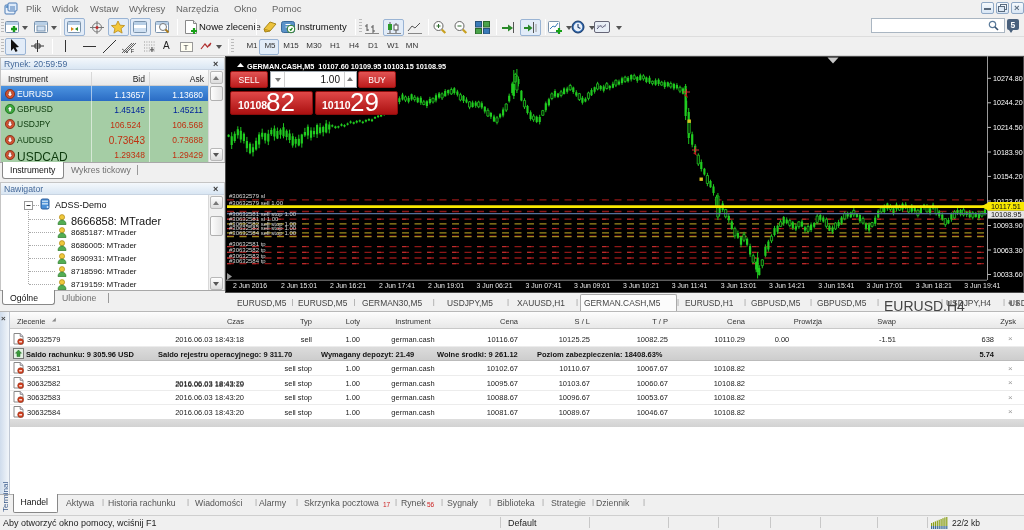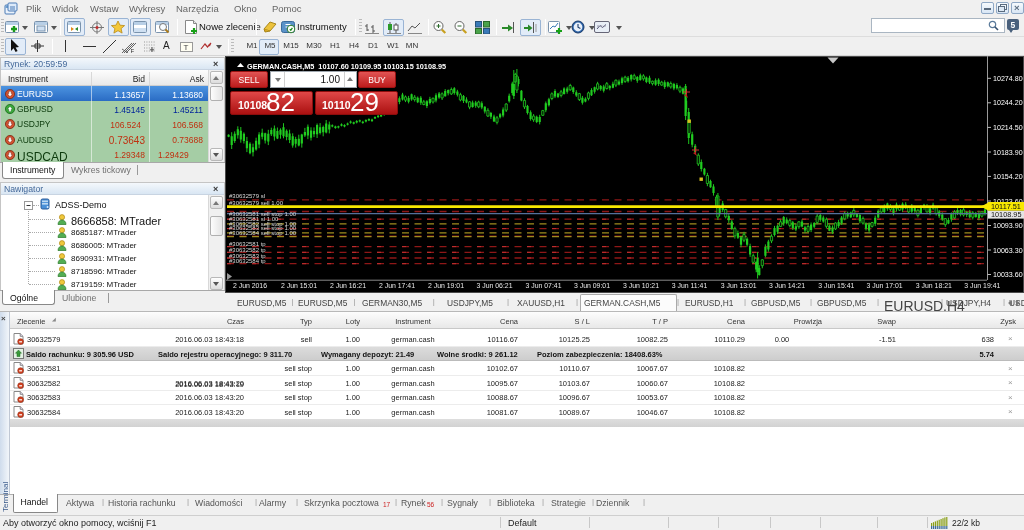--- a/index.html
+++ b/index.html
@@ -252,21 +252,21 @@
   </svg>
 <span class="ab" style="left:17px;top:134.6px;white-space:nowrap;font-size:8.5px;color:#0c3a0c">AUDUSD</span>
 <span class="ab" style="left:100px;top:135.1px;white-space:nowrap;font-size:10px;color:#c03010;width:45px;text-align:right">0.73643</span>
 <span class="ab" style="left:158px;top:135.1px;white-space:nowrap;font-size:8.5px;color:#c03010;width:45px;text-align:right">0.73688</span>
 <svg style="left:5px;top:149.79999999999998px" width="10" height="10">
     <circle cx="5" cy="5" r="4.6" fill="#d4502e" stroke="#7a2814" stroke-width="0.8"></circle>
     <path d="M5 7.8L2.2 4.6h1.6V2.2h2.4v2.4h1.6z" fill="#fff" stroke="#7a2814" stroke-width="0.5"></path>
   </svg>
 <span class="ab" style="left:17px;top:149.79999999999998px;white-space:nowrap;font-size:12px;color:#0c3a0c">USDCAD</span>
 <span class="ab" style="left:100px;top:150.29999999999998px;white-space:nowrap;font-size:8.5px;color:#c03010;width:45px;text-align:right">1.29348</span>
-<span class="ab" style="left:158px;top:150.29999999999998px;white-space:nowrap;font-size:8.5px;color:#c03010;width:45px;text-align:left">1.29429</span>
+<span class="ab" style="left:158px;top:150.29999999999998px;white-space:nowrap;font-size:8.5px;color:#c03010;width:45px;text-align:right">1.29429</span>
 <div class="ab" style="left:91px;top:86px;width:1px;height:76px;background:rgba(255,255,255,.55)"></div>
 <div class="ab" style="left:149px;top:86px;width:1px;height:76px;background:rgba(255,255,255,.55)"></div>
 <div class="ab" style="left:208px;top:70px;width:16px;height:92px;background:#f0f0f0;border-left:1px solid #d8d8d8"></div>
 <div class="ab" style="left:209.5px;top:71px;width:13px;height:13px;background:linear-gradient(#fefefe,#dcdcdc);border:1px solid #b8b8b8;border-radius:2px"></div>
 <span class="ab" style="left:213px;top:76px;border-left:3px solid transparent;border-right:3px solid transparent;border-bottom:4px solid #777"></span>
 <div class="ab" style="left:209.5px;top:86px;width:13px;height:15px;background:linear-gradient(90deg,#fdfdfd,#e4e4e4);border:1px solid #b0b0b0;border-radius:2px"></div>
 <div class="ab" style="left:209.5px;top:148px;width:13px;height:13px;background:linear-gradient(#fefefe,#dcdcdc);border:1px solid #b8b8b8;border-radius:2px"></div>
 <span class="ab" style="left:213px;top:153px;border-left:3px solid transparent;border-right:3px solid transparent;border-top:4px solid #555"></span>
 <div class="ab" style="left:0px;top:162px;width:225px;height:18px;background:#f0f0f0;border-top:1px solid #a8a8a8"></div>
 <div class="ab" style="left:2px;top:162px;width:62px;height:17px;background:#fff;border:1px solid #888;border-top:none;border-radius:0 0 3px 3px"></div>

